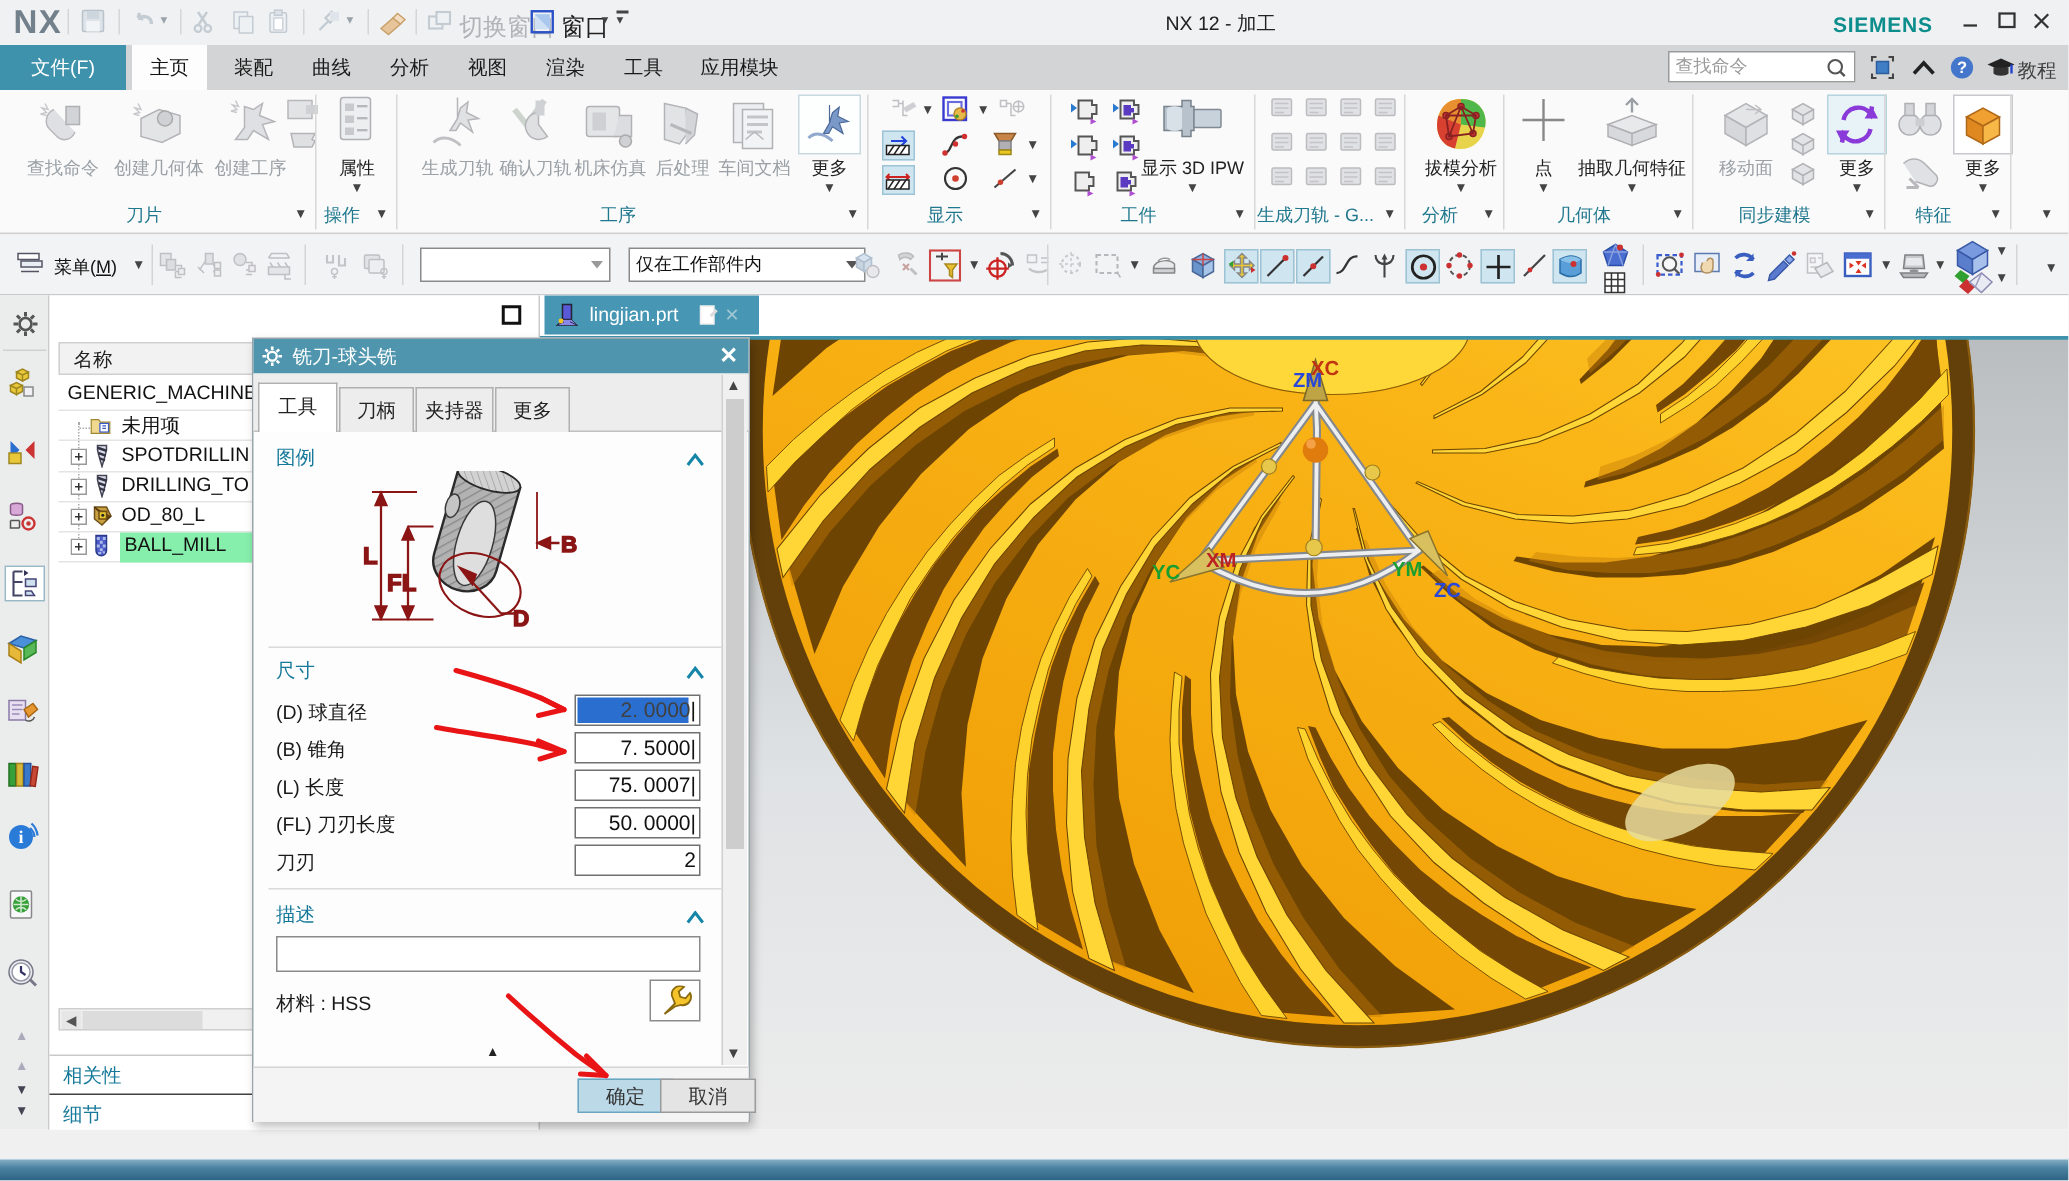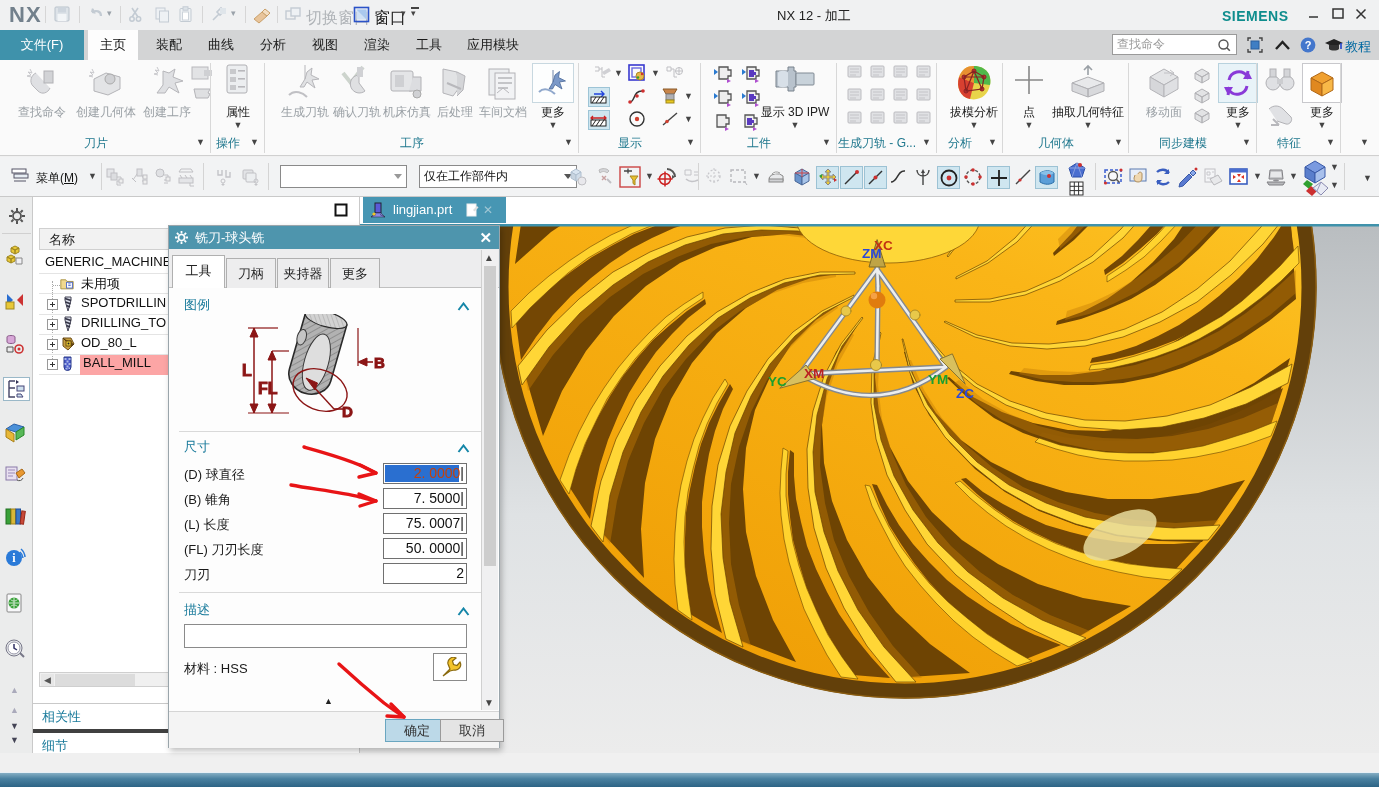--- a/index.html
+++ b/index.html
@@ -158,21 +158,21 @@
       </svg>
   <svg style="position:absolute;left:1300px;top:7px" width="16" height="16" viewBox="0 0 16 16">
         <circle cx="8" cy="8" r="7.4" fill="#4477cc"></circle>
         <text x="8" y="11.6" font-size="11" font-weight="bold" fill="#fff" text-anchor="middle">?</text>
       </svg>
   <svg style="position:absolute;left:1324px;top:8px" width="20" height="15" viewBox="0 0 20 15">
         <path d="M1 5 L10 1 L19 5 L10 9 Z" fill="#222"></path>
         <path d="M5 7 v4 c2 2 8 2 10 0 V7" fill="#333"></path>
         <path d="M17 5 v6" stroke="#2244cc" stroke-width="1.6" fill="none"></path>
       </svg>
-  <span style="position:absolute;left:1345px;top:8px;font-size:13px;color:#0369a1">教程</span>
+  <span style="position:absolute;left:1345px;top:8px;font-size:13px;color:#404040">教程</span>
 </div>
 
 <div id="ribbon">
       <div class="bigitem" style="left:14px;width:56px">
         <div style="height:40px"><svg width="40" height="40" viewBox="0 0 40 40">
             <path d="M8 6 l2 4 -4-1 3 3 -4 1 4 1" stroke="#c8c8cc" fill="none"></path>
             <path d="M14 10 c-5 2 -7 9 -3 13 l5 5 c4 4 10 2 12 -3" fill="#dfe0e3" stroke="#b8b8bc"></path>
             <rect x="22" y="8" width="9" height="12" fill="#d2d3d6" stroke="#b0b0b4"></rect>
           </svg></div>
         <div class="cap">查找命令</div>
@@ -858,27 +858,27 @@
               <rect x="3.5" y="2" width="2" height="2"></rect>
               <rect x="7.5" y="2" width="2" height="2"></rect>
               <rect x="5.5" y="4.5" width="2" height="2"></rect>
               <rect x="3.5" y="7" width="2" height="2"></rect>
               <rect x="7.5" y="7" width="2" height="2"></rect>
               <rect x="5.5" y="9.5" width="2" height="2"></rect>
               <rect x="4.5" y="12" width="2" height="1.5"></rect>
               <rect x="7.5" y="11.5" width="1.5" height="1.5"></rect>
             </g>
           </svg></div>
-        <div class="trow" style="top:158px;background:#fca5a5;padding:0 3px;left:47px;width:120px">BALL_MILL</div>
+        <div class="trow" style="top:158px;background:#86efac;padding:0 3px;left:47px;width:120px">BALL_MILL</div>
     <div style="position:absolute;left:6px;top:475px;width:130px;height:15px;background:#f0f0f0;border:1px solid #cfcfcf">
       <div style="position:absolute;left:1px;top:1px;width:13px;height:12px;background:#e6e6e6;color:#555;font-size:9px;text-align:center;line-height:12px">◀</div>
       <div style="position:absolute;left:15px;top:1px;width:80px;height:12px;background:#dcdcdc"></div>
     </div>
     <div style="position:absolute;left:0;top:506px;width:167px;height:26px;border-top:1px solid #c9c9c9;font-size:13px;color:#17799a;line-height:26px;padding-left:9px">相关性</div>
-    <div style="position:absolute;left:0;top:532px;width:167px;height:26px;border-top:4px solid #404040;font-size:13px;color:#17799a;line-height:26px;padding-left:9px">细节</div>
+    <div style="position:absolute;left:0;top:532px;width:167px;height:26px;border-top:1px solid #404040;font-size:13px;color:#17799a;line-height:26px;padding-left:9px">细节</div>
   </div>
   <div id="graphics">
     <div id="tabstrip">
       <div id="parttab">
         <svg style="position:absolute;left:6px;top:4px" width="18" height="18" viewBox="0 0 18 18">
               <rect x="6" y="2" width="6" height="10" fill="#5a5ad8" stroke="#223"></rect>
               <path d="M6 12 l-4 4 h14 l-4-4z" fill="#8888e8" stroke="#223" stroke-width=".5"></path>
               <path d="M2 16 l5-2.5 M16 16 l-5-2.5" stroke="#223" stroke-width=".6"></path>
               <circle cx="5" cy="13" r="1.6" fill="#f4c520"></circle>
             </svg>
@@ -1072,21 +1072,21 @@
 <line x1="150" y1="95" x2="160" y2="95" stroke-width="1.6"></line>
 <text x="158" y="103" font-size="15" font-weight="bold" font-family="Liberation Sans">D</text>
 </g>
 </svg>
     <div class="hsep" style="top:205px"></div>
     <div class="sechdr" style="left:15px;top:212px">尺寸</div>
     <div class="chev" style="left:288px;top:216px"><svg width="13" height="9">
             <path d="M1.5 8 L6.5 1.5 L11.5 8" fill="none" stroke="#1586a8" stroke-width="2"></path>
           </svg></div>
     <div class="fldlab" style="left:15px;top:240px">(D) 球直径</div>
-    <div class="fld" style="top:237px"><div style="position:absolute;left:1px;top:1px;bottom:1px;right:7px;background:#2a6fd0"></div><span style="position:relative;color:#c2410c">2. 0000</span><span style="position:relative">|</span></div>
+    <div class="fld" style="top:237px"><div style="position:absolute;left:1px;top:1px;bottom:1px;right:7px;background:#2a6fd0"></div><span style="position:relative;color:#404040">2. 0000</span><span style="position:relative">|</span></div>
     <div class="fldlab" style="left:15px;top:265px">(B) 锥角</div>
     <div class="fld" style="top:262px">7. 5000|</div>
     <div class="fldlab" style="left:15px;top:290px">(L) 长度</div>
     <div class="fld" style="top:287px">75. 0007|</div>
     <div class="fldlab" style="left:15px;top:315px">(FL) 刀刃长度</div>
     <div class="fld" style="top:312px">50. 0000|</div>
     <div class="fldlab" style="left:15px;top:340px">刀刃</div>
     <div class="fld" style="top:337px">2</div>
     <div class="hsep" style="top:366px"></div>
     <div class="sechdr" style="left:15px;top:375px">描述</div>

